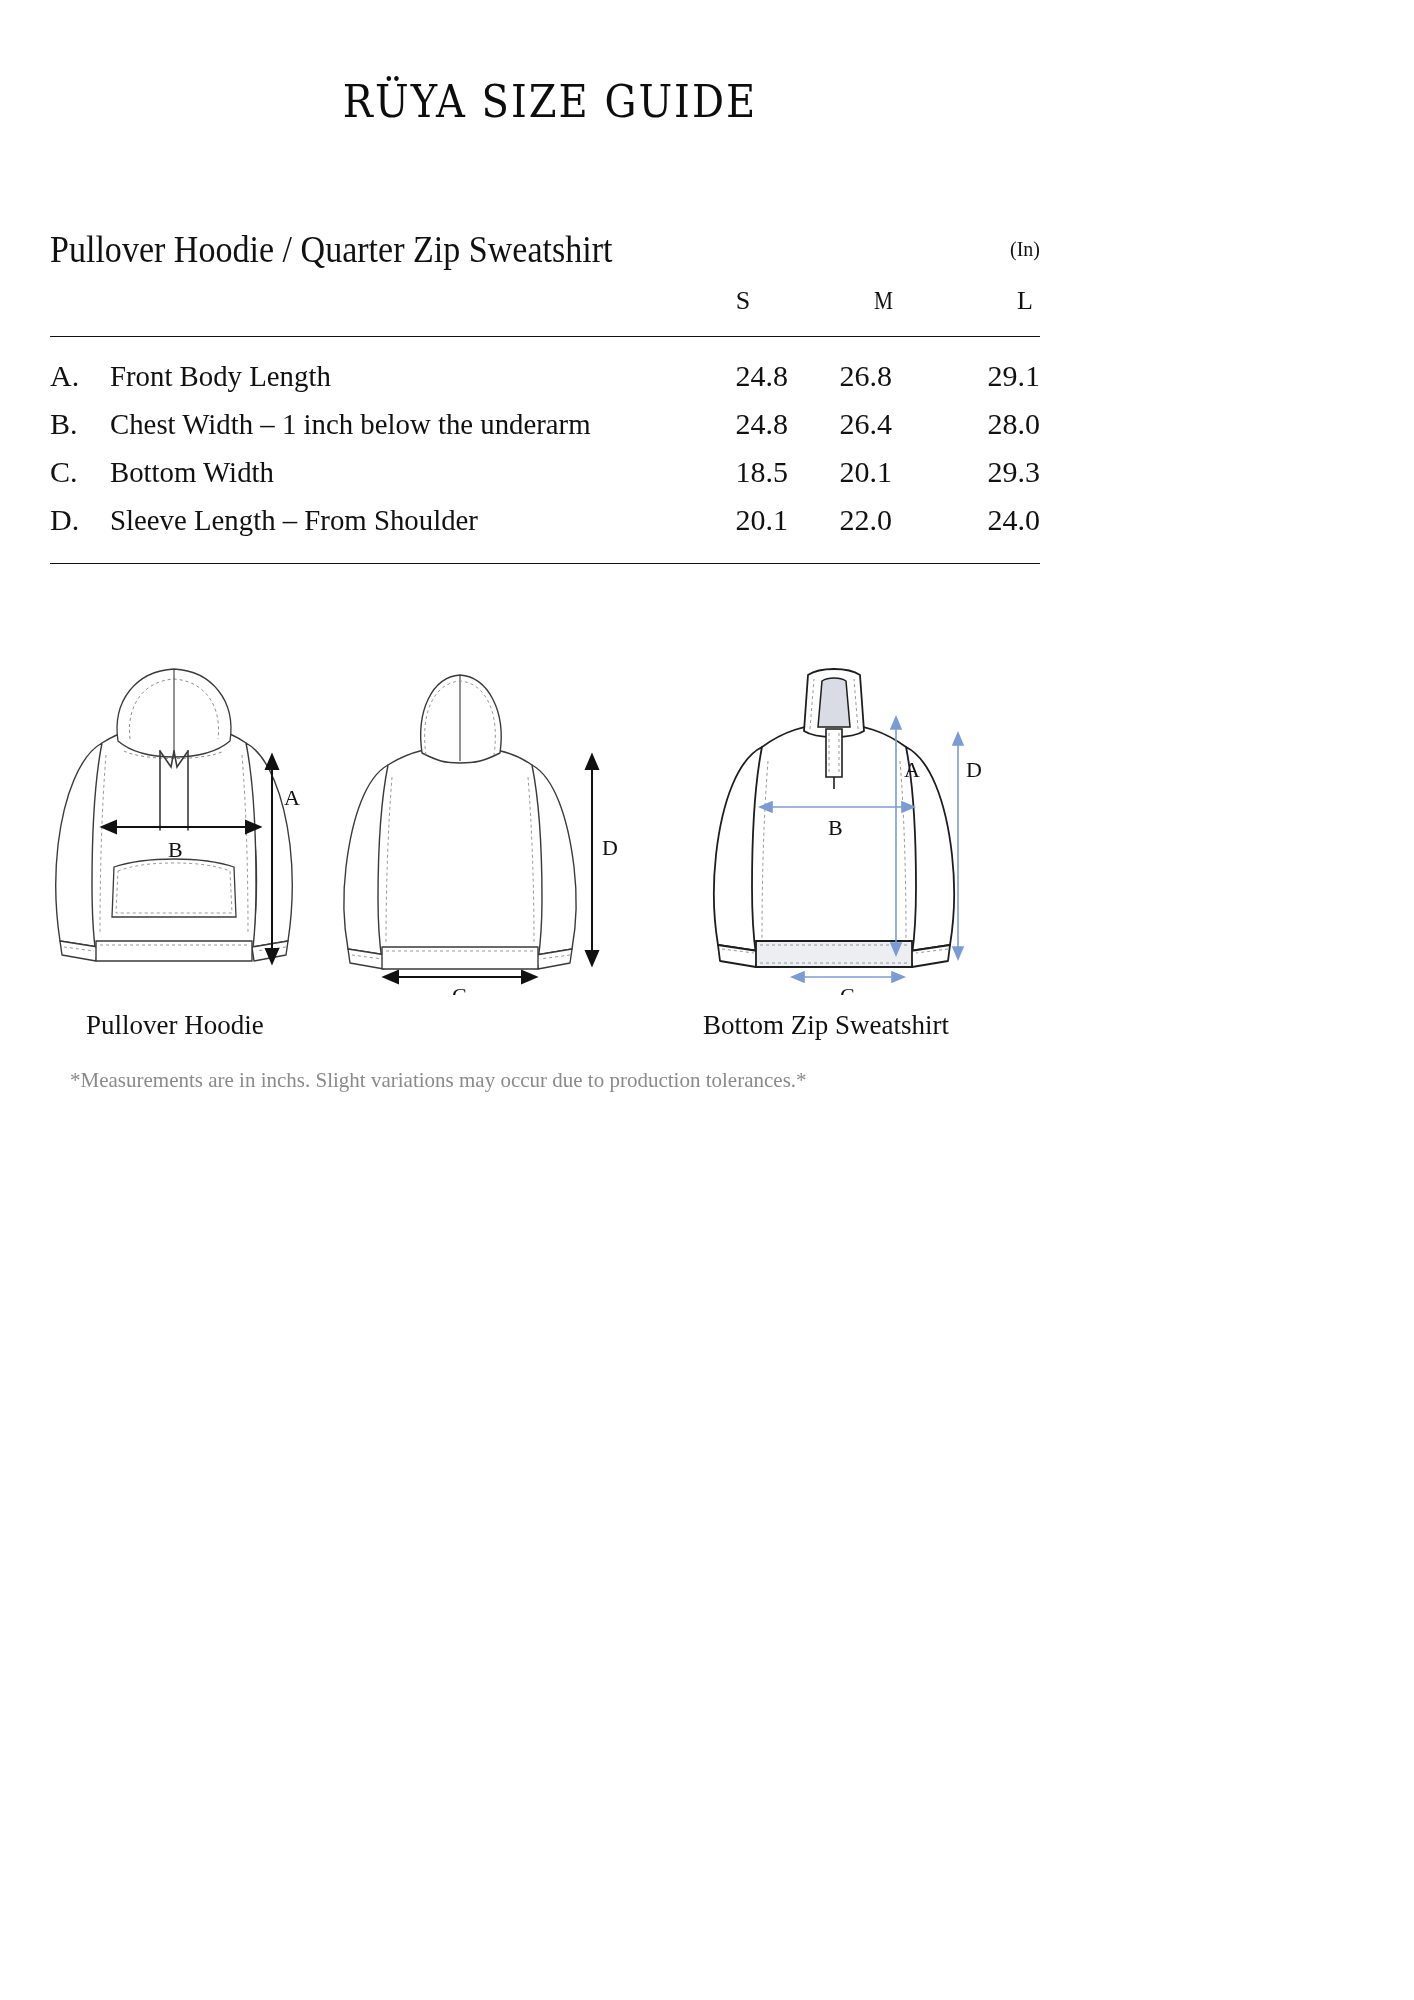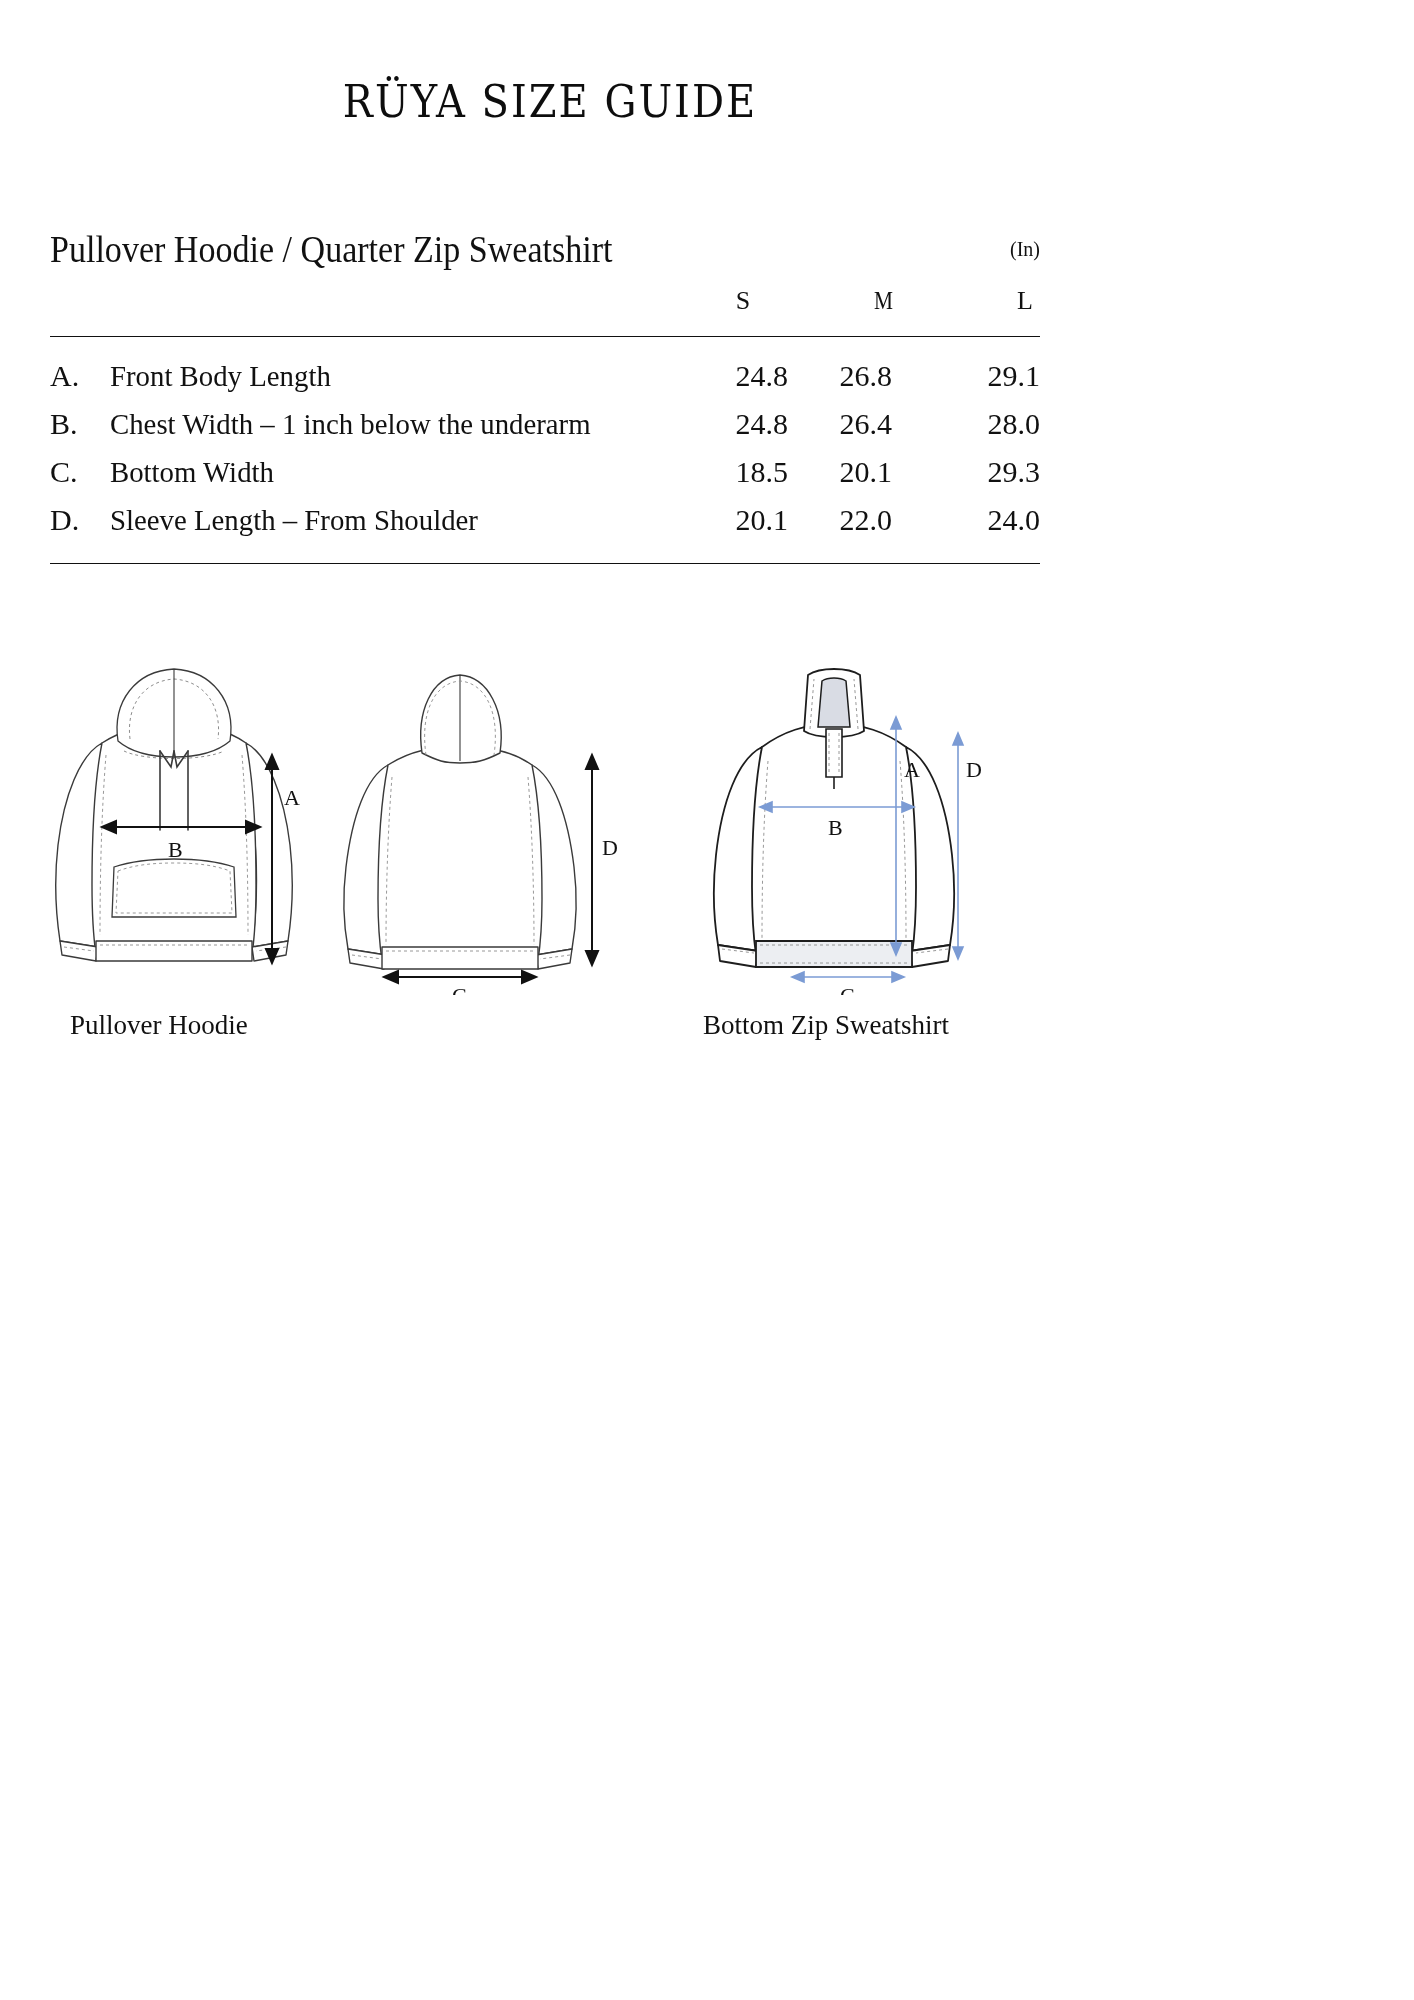--- a/index.html
+++ b/index.html
@@ -151,21 +151,21 @@
   .fig.hoodie-back  { left: 330px; }
   .fig.qzip         { left: 700px; }
 
   .caption {
     position: absolute;
     font-family: "Liberation Serif", serif;
     font-size: 27px;
     color: #111;
     white-space: nowrap;
   }
-  .caption.left { left: 70px; top: 1010px; }
+  .caption.left { left: 86px; top: 1010px; }
   .caption.right { left: 703px; top: 1010px; }
 
   .footnote {
     position: absolute;
     left: 70px;
     top: 1068px;
     width: 960px;
     font-family: "Liberation Serif", serif;
     font-size: 21px;
     color: #8a8a8a;
@@ -429,14 +429,15 @@
         </g>
         <text x="140" y="348" font-family="Liberation Serif, serif" font-size="22" fill="#111">C</text>
       </svg>
     </div>
 
   </div>
 
   <div class="caption left">Pullover Hoodie</div>
   <div class="caption right">Bottom Zip Sweatshirt</div>
 
+  <div class="footnote">*Measurements are in inchs. Slight variations may occur due to production tolerances.*</div>
 
 </div>
 
 </body></html>

